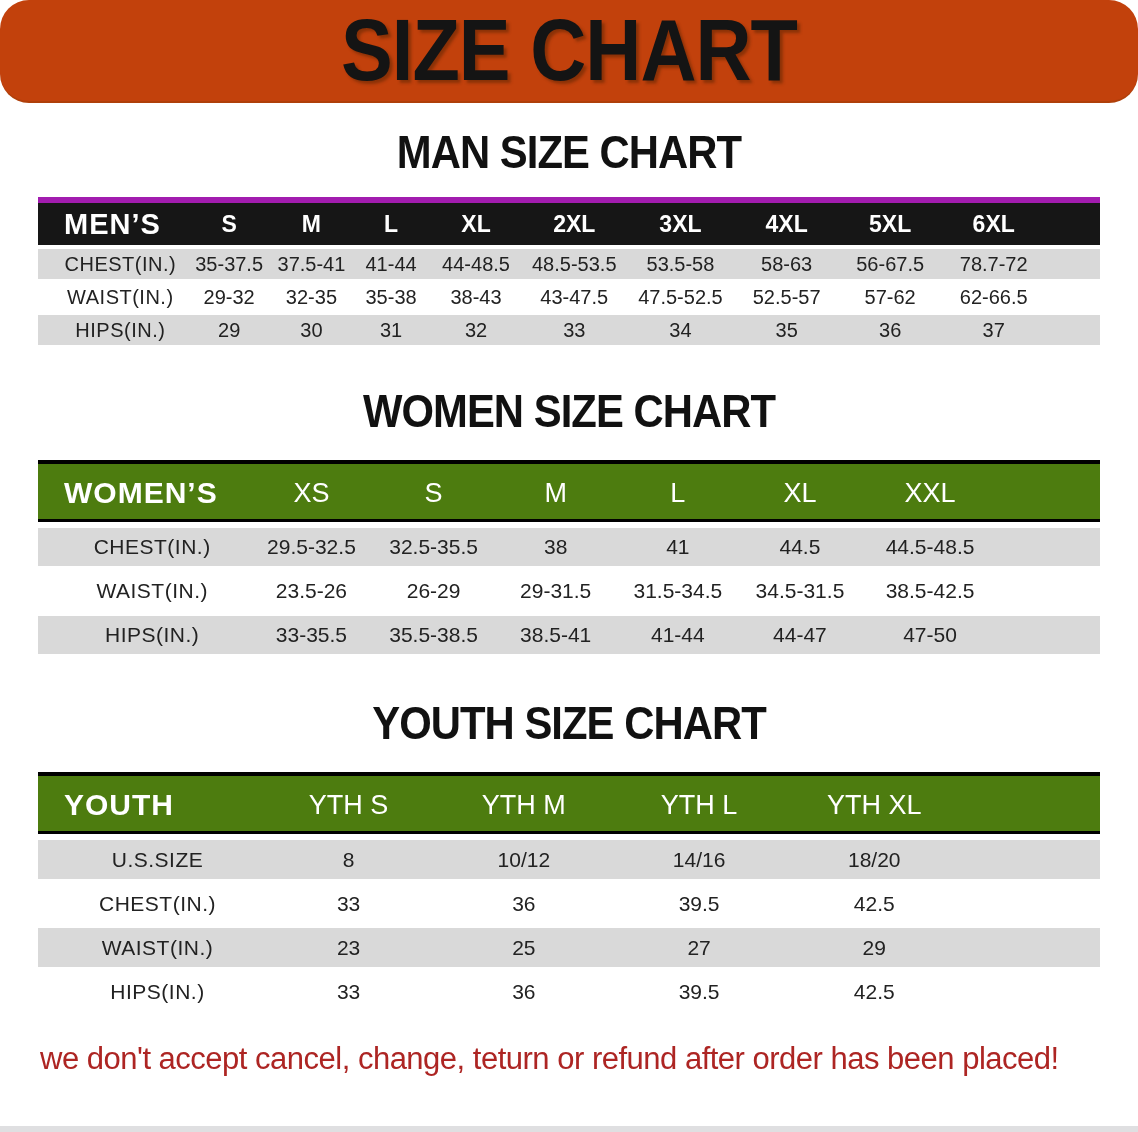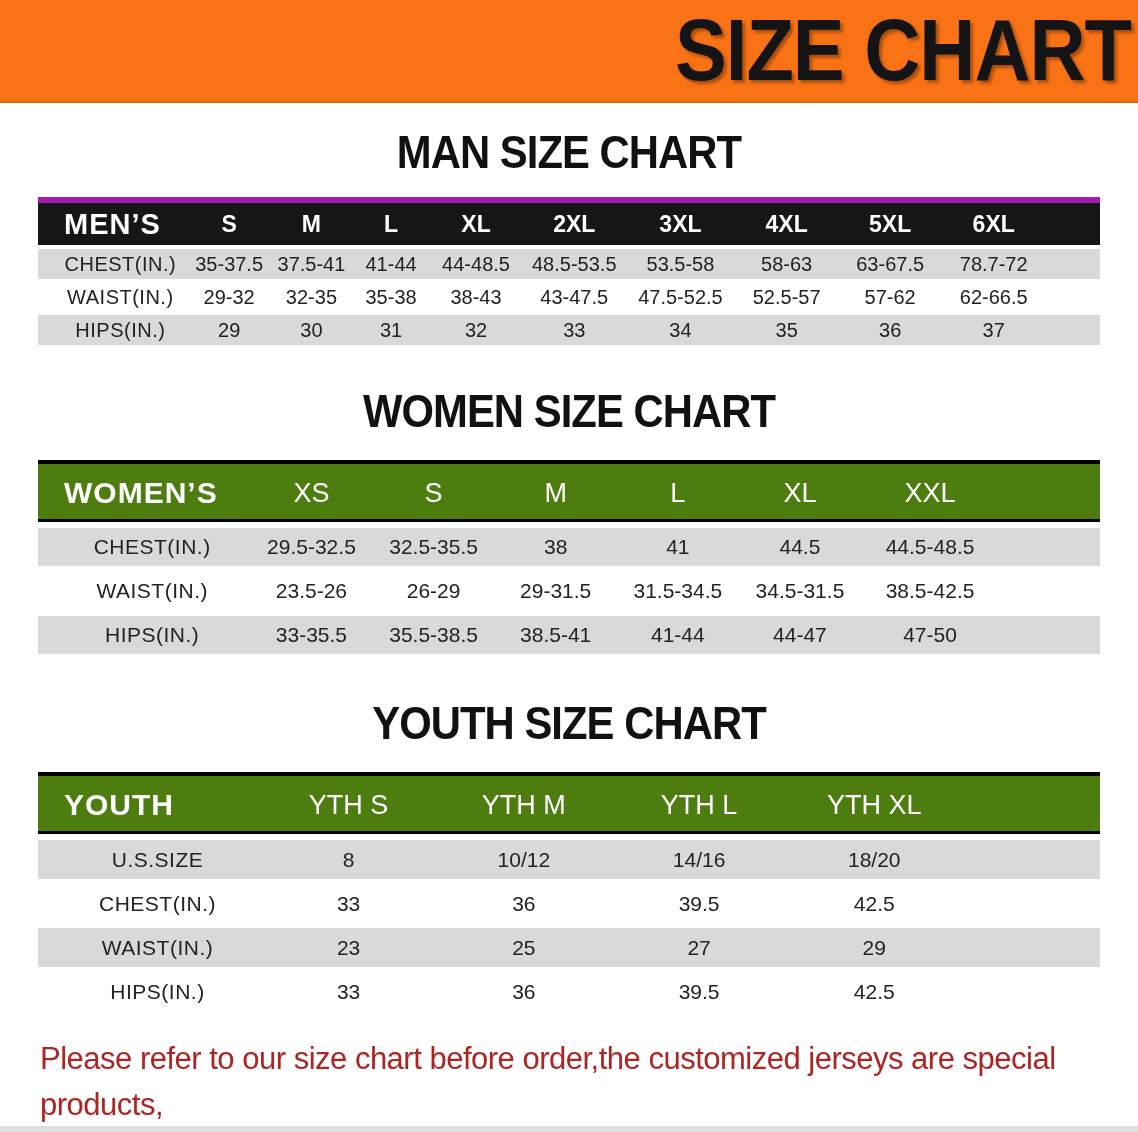--- a/index.html
+++ b/index.html
@@ -8,25 +8,26 @@
     width: 1138px;
     height: 1132px;
     overflow: hidden;
     background: #fff;
     font-family: "Liberation Sans", sans-serif;
   }
 
   
   .banner {
     height: 101px;
-    background: #f97316;
+    background: #c2410c;
     display: flex;
     align-items: center;
-    justify-content: flex-end;
+    justify-content: center;
     border-bottom: 2px solid rgba(120,60,0,0.25);
+    border-radius: 29px;
   }
   .banner-title {
     margin: 0;
     font-size: 80px;
     font-weight: bold;
     color: #141414;
     letter-spacing: -1px;
     transform: scaleX(0.97) scaleY(1.08);
     text-shadow: 3px 3px 3px rgba(70,30,0,0.45);
     white-space: nowrap;
@@ -150,21 +151,21 @@
         <tbody>
           <tr>
             <td class="label-col">CHEST(IN.)</td>
             <td>35-37.5</td>
             <td>37.5-41</td>
             <td>41-44</td>
             <td>44-48.5</td>
             <td>48.5-53.5</td>
             <td>53.5-58</td>
             <td>58-63</td>
-            <td>63-67.5</td>
+            <td>56-67.5</td>
             <td>78.7-72</td>
             <td></td>
           </tr>
           <tr>
             <td class="label-col">WAIST(IN.)</td>
             <td>29-32</td>
             <td>32-35</td>
             <td>35-38</td>
             <td>38-43</td>
             <td>43-47.5</td>
@@ -303,18 +304,17 @@
             <td>36</td>
             <td>39.5</td>
             <td>42.5</td>
             <td></td>
           </tr>
         </tbody>
       </table>
     </div>
 
   <div class="note">
-    <div>Please refer to our size chart before order,the customized jerseys are special products,</div>
     <div>we don't accept cancel, change, teturn or refund after order has been placed!</div>
   </div>
 
   <div class="bottom-strip"></div>
 </div>
 
 </body></html>

